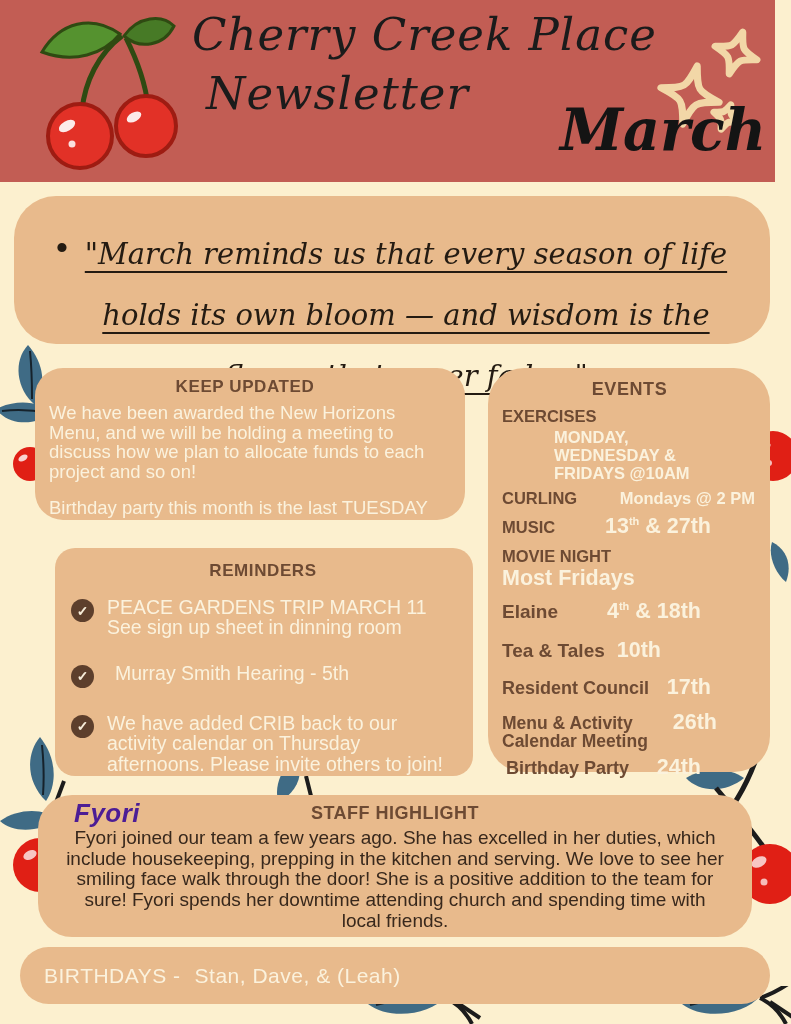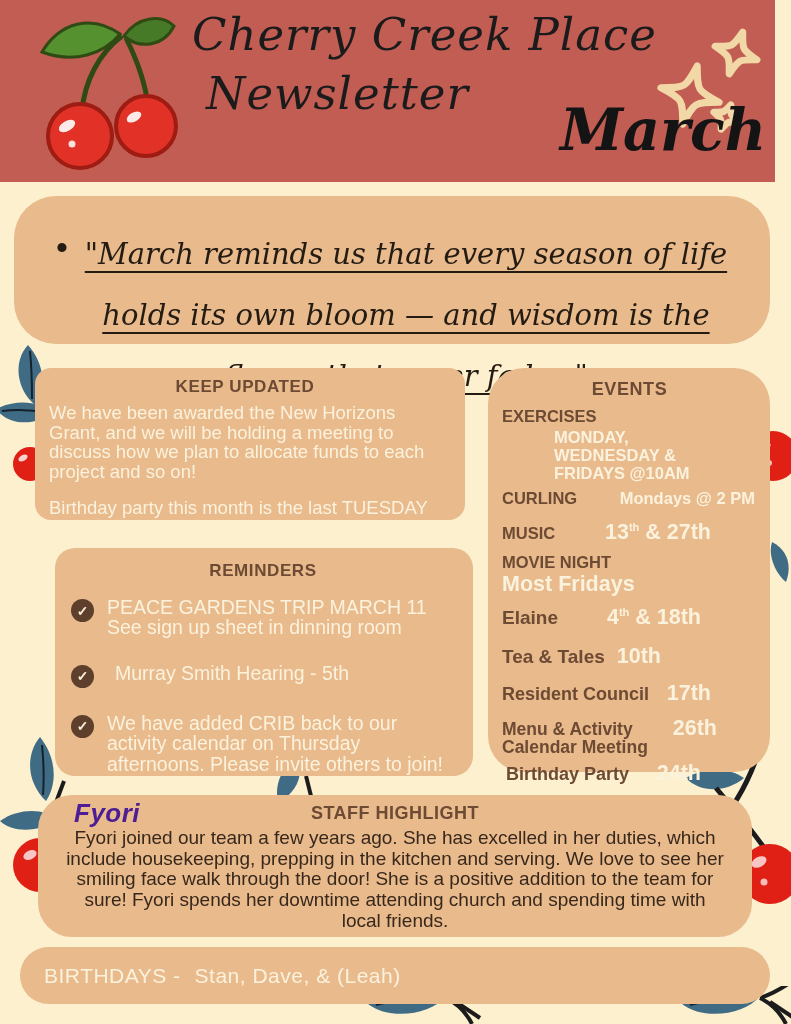--- a/index.html
+++ b/index.html
@@ -42,21 +42,21 @@
   .quote-text {
     flex: 1; text-align: center;
     font-family: "DejaVu Serif", serif; font-style: italic;
     font-size: 29px; line-height: 2.1; color: #241b12;
     text-decoration: underline; text-underline-offset: 7px;
   }
 
   
   .keep-box {
     left: 35px; top: 368px; width: 430px; height: 152px;
-    border-radius: 16px; padding: 9px 24px 0 14px;
+    border-radius: 28px; padding: 9px 24px 0 14px;
   }
   .box-title {
     text-align: center; font-weight: bold; font-size: 17px;
     color: #6d4a33; letter-spacing: 0.6px;
   }
   .keep-body { margin-top: 6px; color: #fbf2dd; font-size: 18.5px; line-height: 1.06; }
   .keep-body .p2 { margin-top: 17px; }
 
   
   .events-box {
@@ -208,40 +208,40 @@
 </div>
 
 <div class="panel quote-box">
   <span class="quote-bullet">•</span>
   <div class="quote-text">"March reminds us that every season of life holds its own bloom — and wisdom is the flower that never fades."</div>
 </div>
 
 <div class="panel keep-box">
   <div class="box-title">KEEP UPDATED</div>
   <div class="keep-body">
-    <div class="p1">We have been awarded the New Horizons Grant, and we will be holding a meeting to discuss how we plan to allocate funds to each project and so on!</div>
+    <div class="p1">We have been awarded the New Horizons Menu, and we will be holding a meeting to discuss how we plan to allocate funds to each project and so on!</div>
     <div class="p2">Birthday party this month is the last TUESDAY</div>
   </div>
 </div>
 
 <div class="panel events-box">
   <div class="box-title" style="font-size:18px;">EVENTS</div>
 
 
   <div class="ev-row stacked" style="margin-top:8px;">
     <span class="ev-label">EXERCISES</span>
     <span class="ev-value"><span>MONDAY, WEDNESDAY &amp; FRIDAYS @10AM</span></span>
   </div>
 
   <div class="ev-row" style="margin-top:7px; padding-right:2px;">
     <span class="ev-label">CURLING</span>
     <span class="ev-value"><span>Mondays @ 2 PM</span></span>
   </div>
 
-  <div class="ev-row large" style="margin-top:12px; padding-right:46px;">
+  <div class="ev-row large" style="margin-top:6px; padding-right:46px;">
     <span class="ev-label">MUSIC</span>
     <span class="ev-value"><span>13</span><sup>th</sup><span> &amp; 27th</span></span>
   </div>
 
   <div class="ev-row large" style="margin-top:9px;flex-direction:column;">
     <span class="ev-label">MOVIE NIGHT</span>
     <span class="ev-value"><span>Most Fridays</span></span>
   </div>
 
   <div class="ev-row large" style="margin-top:8px; padding-right:56px;">

